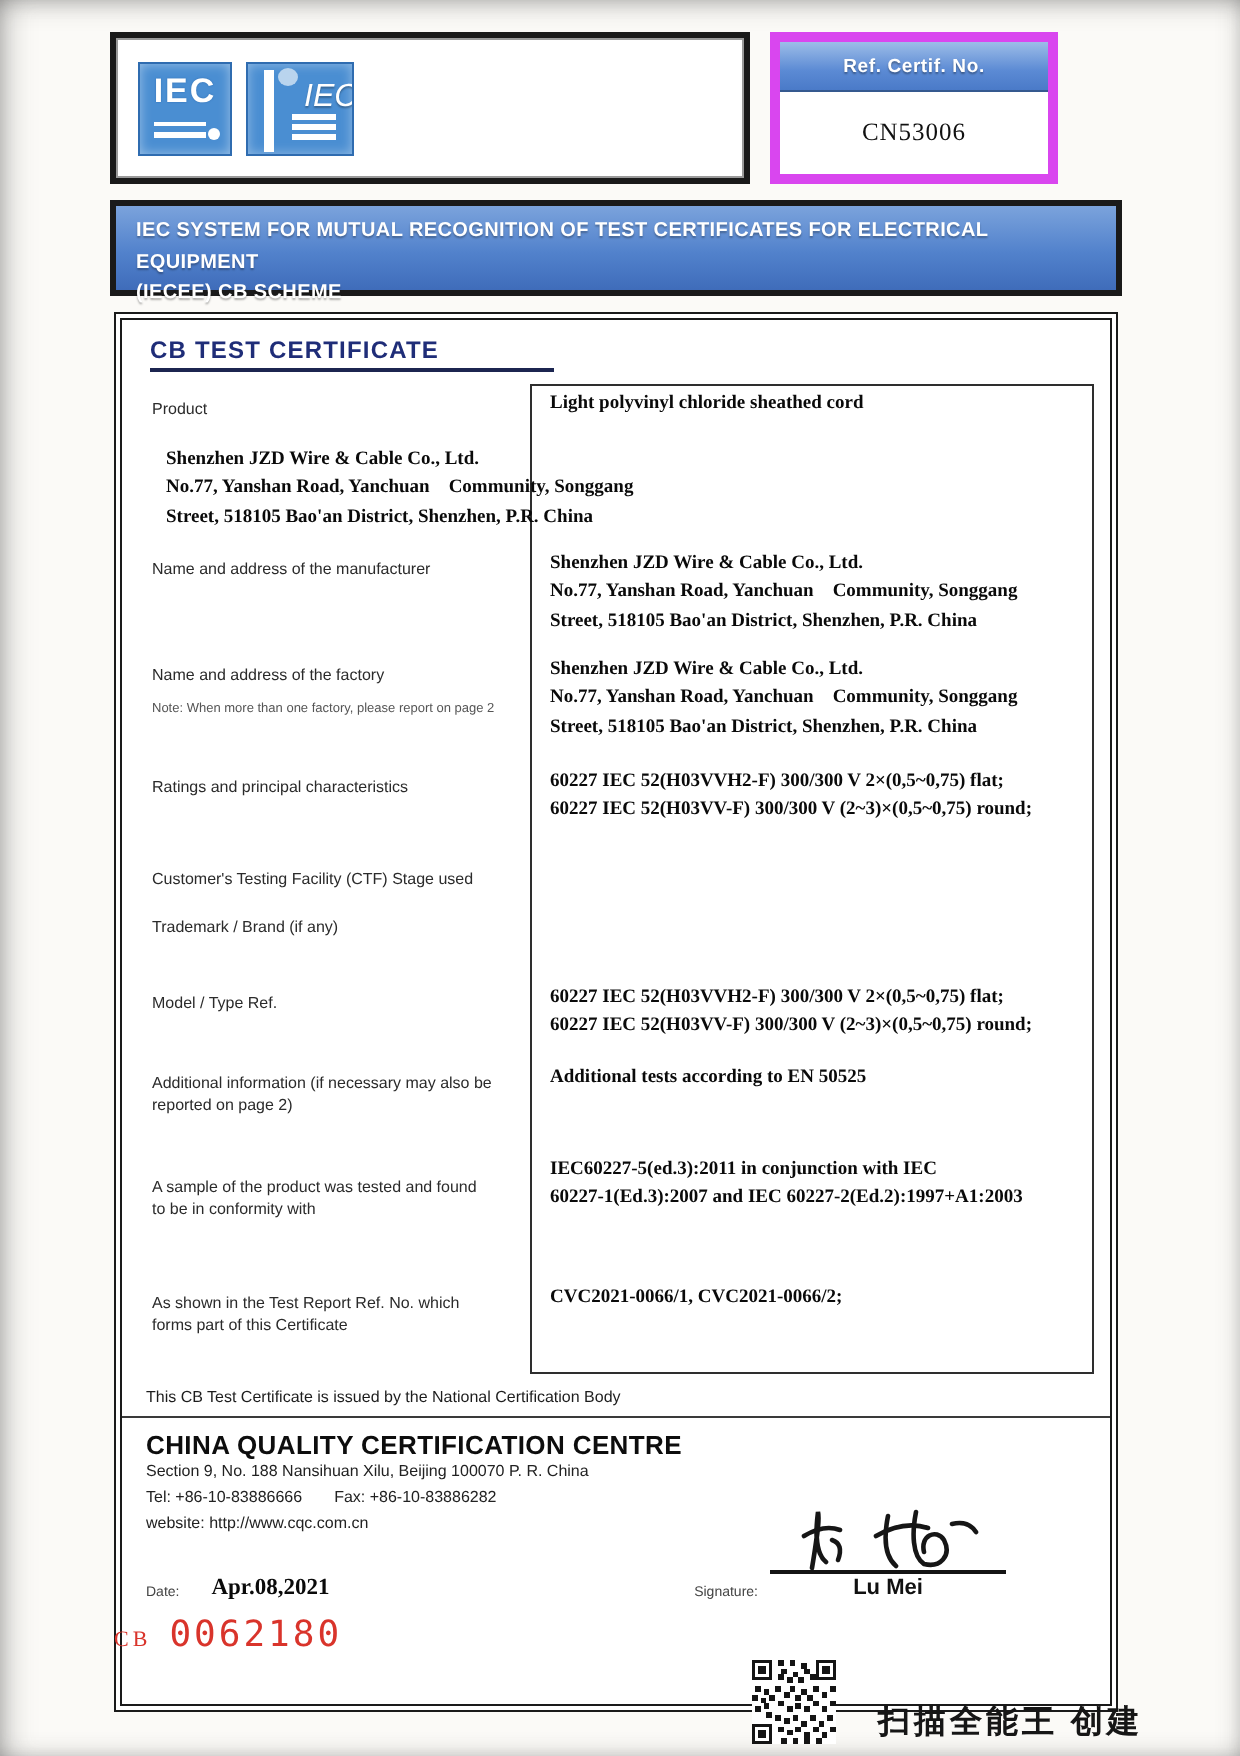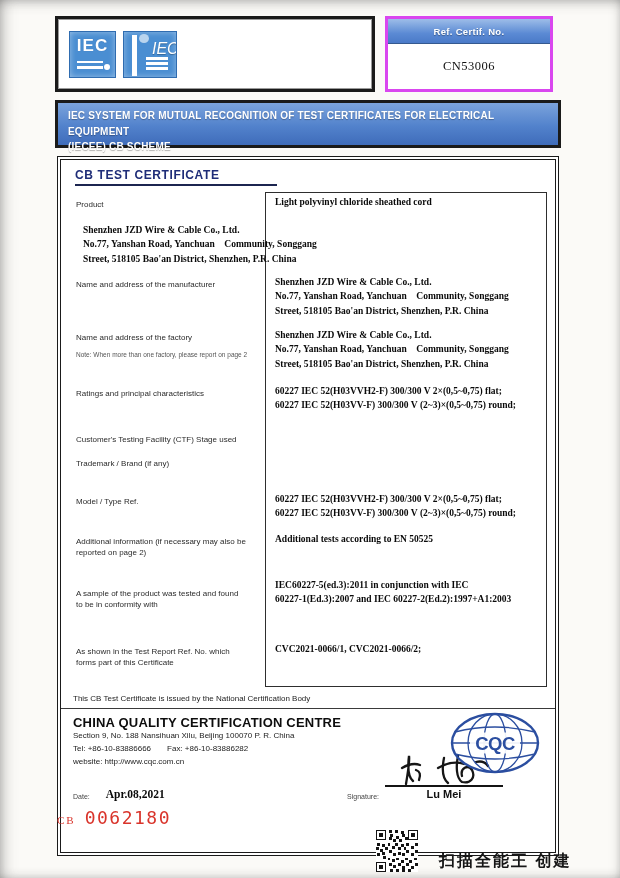--- a/index.html
+++ b/index.html
@@ -32,21 +32,21 @@
   .iec-lines .bar{display:block;height:2.5px;background:#fff;margin-top:3px;width:26px;}
   .iec-lines .dot{position:absolute;right:0;bottom:-1px;width:6px;height:6px;border-radius:50%;background:#fff;}
   .iecee-sq{position:relative;width:54px;height:47px;background:var(--logo-blue);
     border:1px solid #2f6cb0;box-shadow:inset 0 0 6px rgba(255,255,255,.4);overflow:hidden;}
   .iecee-pole{position:absolute;left:8px;top:3px;width:5px;height:41px;background:#fff;}
   .iecee-dot{position:absolute;left:15px;top:2px;width:10px;height:9px;border-radius:50%;background:#b9d4ee;}
   .iecee-word{position:absolute;left:28px;top:8px;color:#fff;font-weight:normal;font-style:italic;
     font-size:16px;letter-spacing:0;text-shadow:0 1px 1px rgba(0,0,0,.3);}
   .iecee-lines{position:absolute;left:22px;bottom:7px;width:22px;}
   .iecee-lines .bar{display:block;height:2.5px;background:#fff;margin-top:2.5px;}
-  .ref-box{width:168px;height:76px;border:3px solid #d946ef;background:#fff;display:flex;flex-direction:column;}
+  .ref-box{width:144px;height:76px;border:5px solid #d946ef;background:#fff;display:flex;flex-direction:column;}
   .ref-head{height:25px;background:linear-gradient(180deg,#9dbde8 0%,#5b8ad4 60%,#4a7ac8 100%);
     color:#fff;font-weight:bold;font-size:9.5px;display:flex;align-items:center;justify-content:center;
     letter-spacing:.3px;border-bottom:1px solid #35598f;text-shadow:0 1px 1px rgba(0,0,0,.35);}
   .ref-num{flex:1;display:flex;align-items:center;justify-content:center;
     font-family:"Liberation Serif",serif;font-size:12.5px;color:#111;letter-spacing:.5px;}
   
   .banner{position:absolute;left:55px;top:100px;width:506px;height:48px;border:3px solid #1a1a1a;
     background:linear-gradient(180deg,var(--banner-blue-top) 0%,#5282cc 55%,var(--banner-blue-bottom) 100%);
     color:#fff;font-weight:bold;font-size:10px;line-height:1.55;padding:5px 10px;
     letter-spacing:.2px;text-shadow:0 1px 1px rgba(0,0,0,.3);white-space:pre-line;}
@@ -187,30 +187,20 @@
     </div>
 
     <div class="issued">This CB Test Certificate is issued by the National Certification Body</div>
     <div class="foot-rule"></div>
 
     <div class="org-row">
       <div class="org-name">CHINA QUALITY CERTIFICATION CENTRE</div>
       <div class="org-line">Section 9, No. 188 Nansihuan Xilu, Beijing 100070 P. R. China</div>
       <div class="org-line">Tel: +86-10-83886666  Fax: +86-10-83886282</div>
       <div class="org-line">website: http://www.cqc.com.cn</div>
-      <div class="cqc-logo">
-        <svg width="92" height="64" viewBox="0 0 92 64">
-          <ellipse cx="46" cy="32" rx="43" ry="29" fill="none" stroke="#2b4ea0" stroke-width="2.4"></ellipse>
-          <ellipse cx="46" cy="32" rx="27" ry="29" fill="none" stroke="#2b4ea0" stroke-width="1.3"></ellipse>
-          <ellipse cx="46" cy="32" rx="11" ry="29" fill="none" stroke="#2b4ea0" stroke-width="1.3"></ellipse>
-          <path d="M6 21 Q46 11 86 21 M6 43 Q46 53 86 43 M3 32 L89 32" stroke="#2b4ea0" stroke-width="1.3" fill="none"></path>
-          <rect x="21" y="21.5" width="50" height="21" rx="9" fill="#ffffff" opacity="0.92"></rect>
-          <text x="46" y="38.5" text-anchor="middle" font-family="Liberation Sans, sans-serif" font-size="18.5" font-weight="bold" fill="#2b4ea0" letter-spacing="-0.5">CQC</text>
-        </svg>
-      </div>
     </div>
 
     <div class="date-sig-row">
       <span class="date-label">Date:</span>
       <span class="date-value">Apr.08,2021</span>
       <div class="sig-area">
         <span class="sig-label">Signature:</span>
         <div class="sig-stack">
           <svg class="sig-scribble" width="104" height="38" viewBox="0 0 104 38">
             <g fill="none" stroke="#161616" stroke-width="2.3" stroke-linecap="round">

